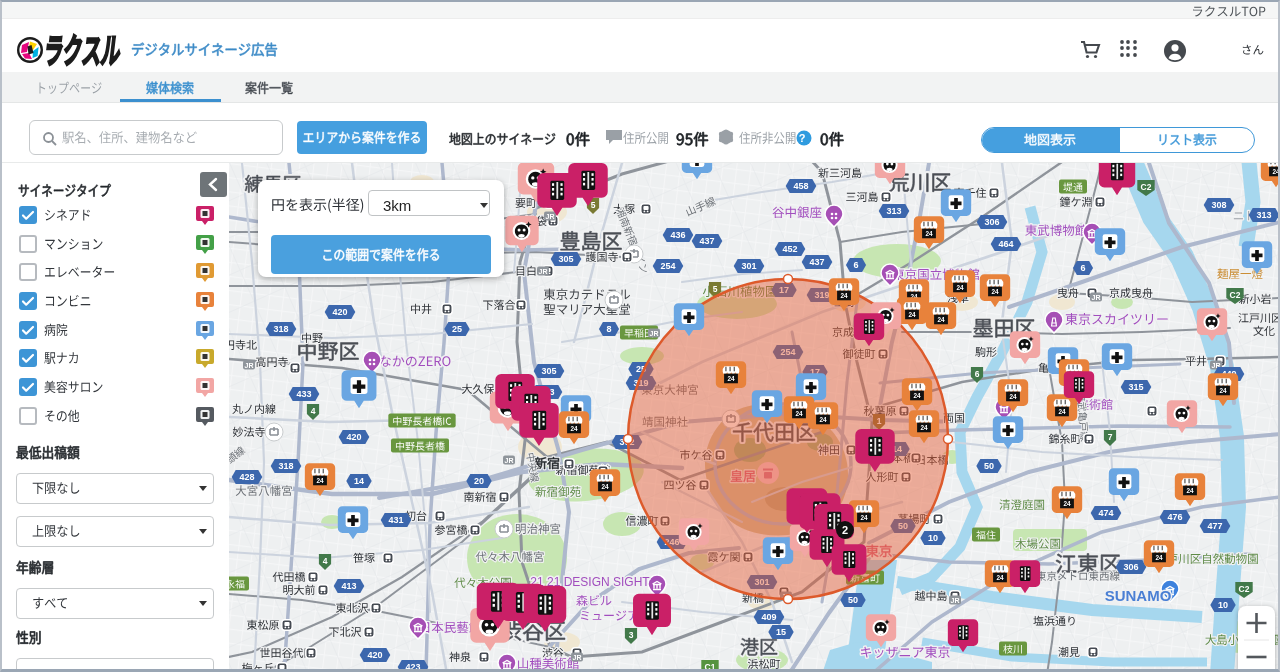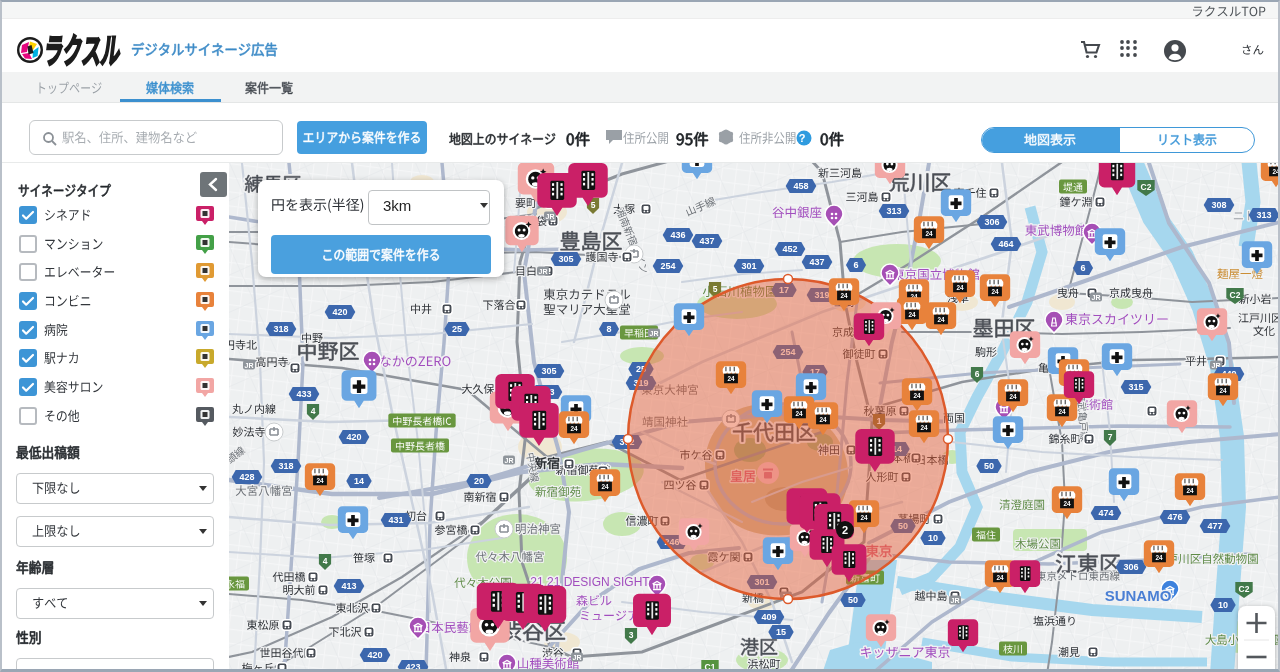--- a/index.html
+++ b/index.html
@@ -13,21 +13,21 @@
 .toggle{position:absolute;left:979px;top:125px;width:274px;height:26px;border:1px solid #3f98d8;border-radius:14px;background:#fff;overflow:hidden}
 .toggle .on{position:absolute;left:0;top:0;width:138px;height:26px;background:#459fdf;border-radius:13px 0 0 13px}
 .sidebar{position:absolute;left:0;top:161px;width:227px;height:509px;background:#fff}
 .cb{position:absolute;left:17px;width:18px;height:18px;border-radius:3px}
 .cb.off{border:2px solid #b6babf;background:#fff}
 .cb.on{background:#3d95d6}
 .dd{position:absolute;left:14px;width:198px;height:31px;border:1px solid #c7cacc;border-radius:4px;background:#fff}
 .caret{position:absolute;width:0;height:0;border-left:4px solid transparent;border-right:4px solid transparent;border-top:5px solid #333}
 .mapwrap{position:absolute;left:227px;top:161px;width:1051px;height:509px;overflow:hidden;background:#eef0f1}
 .panel{position:absolute;left:256px;top:178px;width:246px;height:97px;background:#fff;border-radius:8px;box-shadow:0 2px 6px rgba(0,0,0,.3)}
-.panel .sel{position:absolute;left:110px;top:10px;width:122px;height:35px;border:1px solid #c0c3c5;border-radius:4px;background:#fff}
+.panel .sel{position:absolute;left:110px;top:10px;width:122px;height:26px;border:1px solid #c0c3c5;border-radius:4px;background:#fff}
 .panel .go{position:absolute;left:13px;top:55px;width:220px;height:39px;background:#4aa0de;border-radius:4px}
 .collapse{position:absolute;left:198px;top:170px;width:27px;height:25px;background:#6e7478;border-radius:3px}
 .zoomctl{position:absolute;left:1236px;top:604px;width:37px;height:66px;background:#fff;border-radius:8px 8px 0 0;box-shadow:0 1px 4px rgba(0,0,0,.3)}
 svg{display:block}
 .ovl{position:absolute;left:0;top:0;pointer-events:none}
 </style></head><body>
 <div class="page">
     <div class="topstrip"></div>
     <div class="header"></div>
     <div class="tabs"></div>

